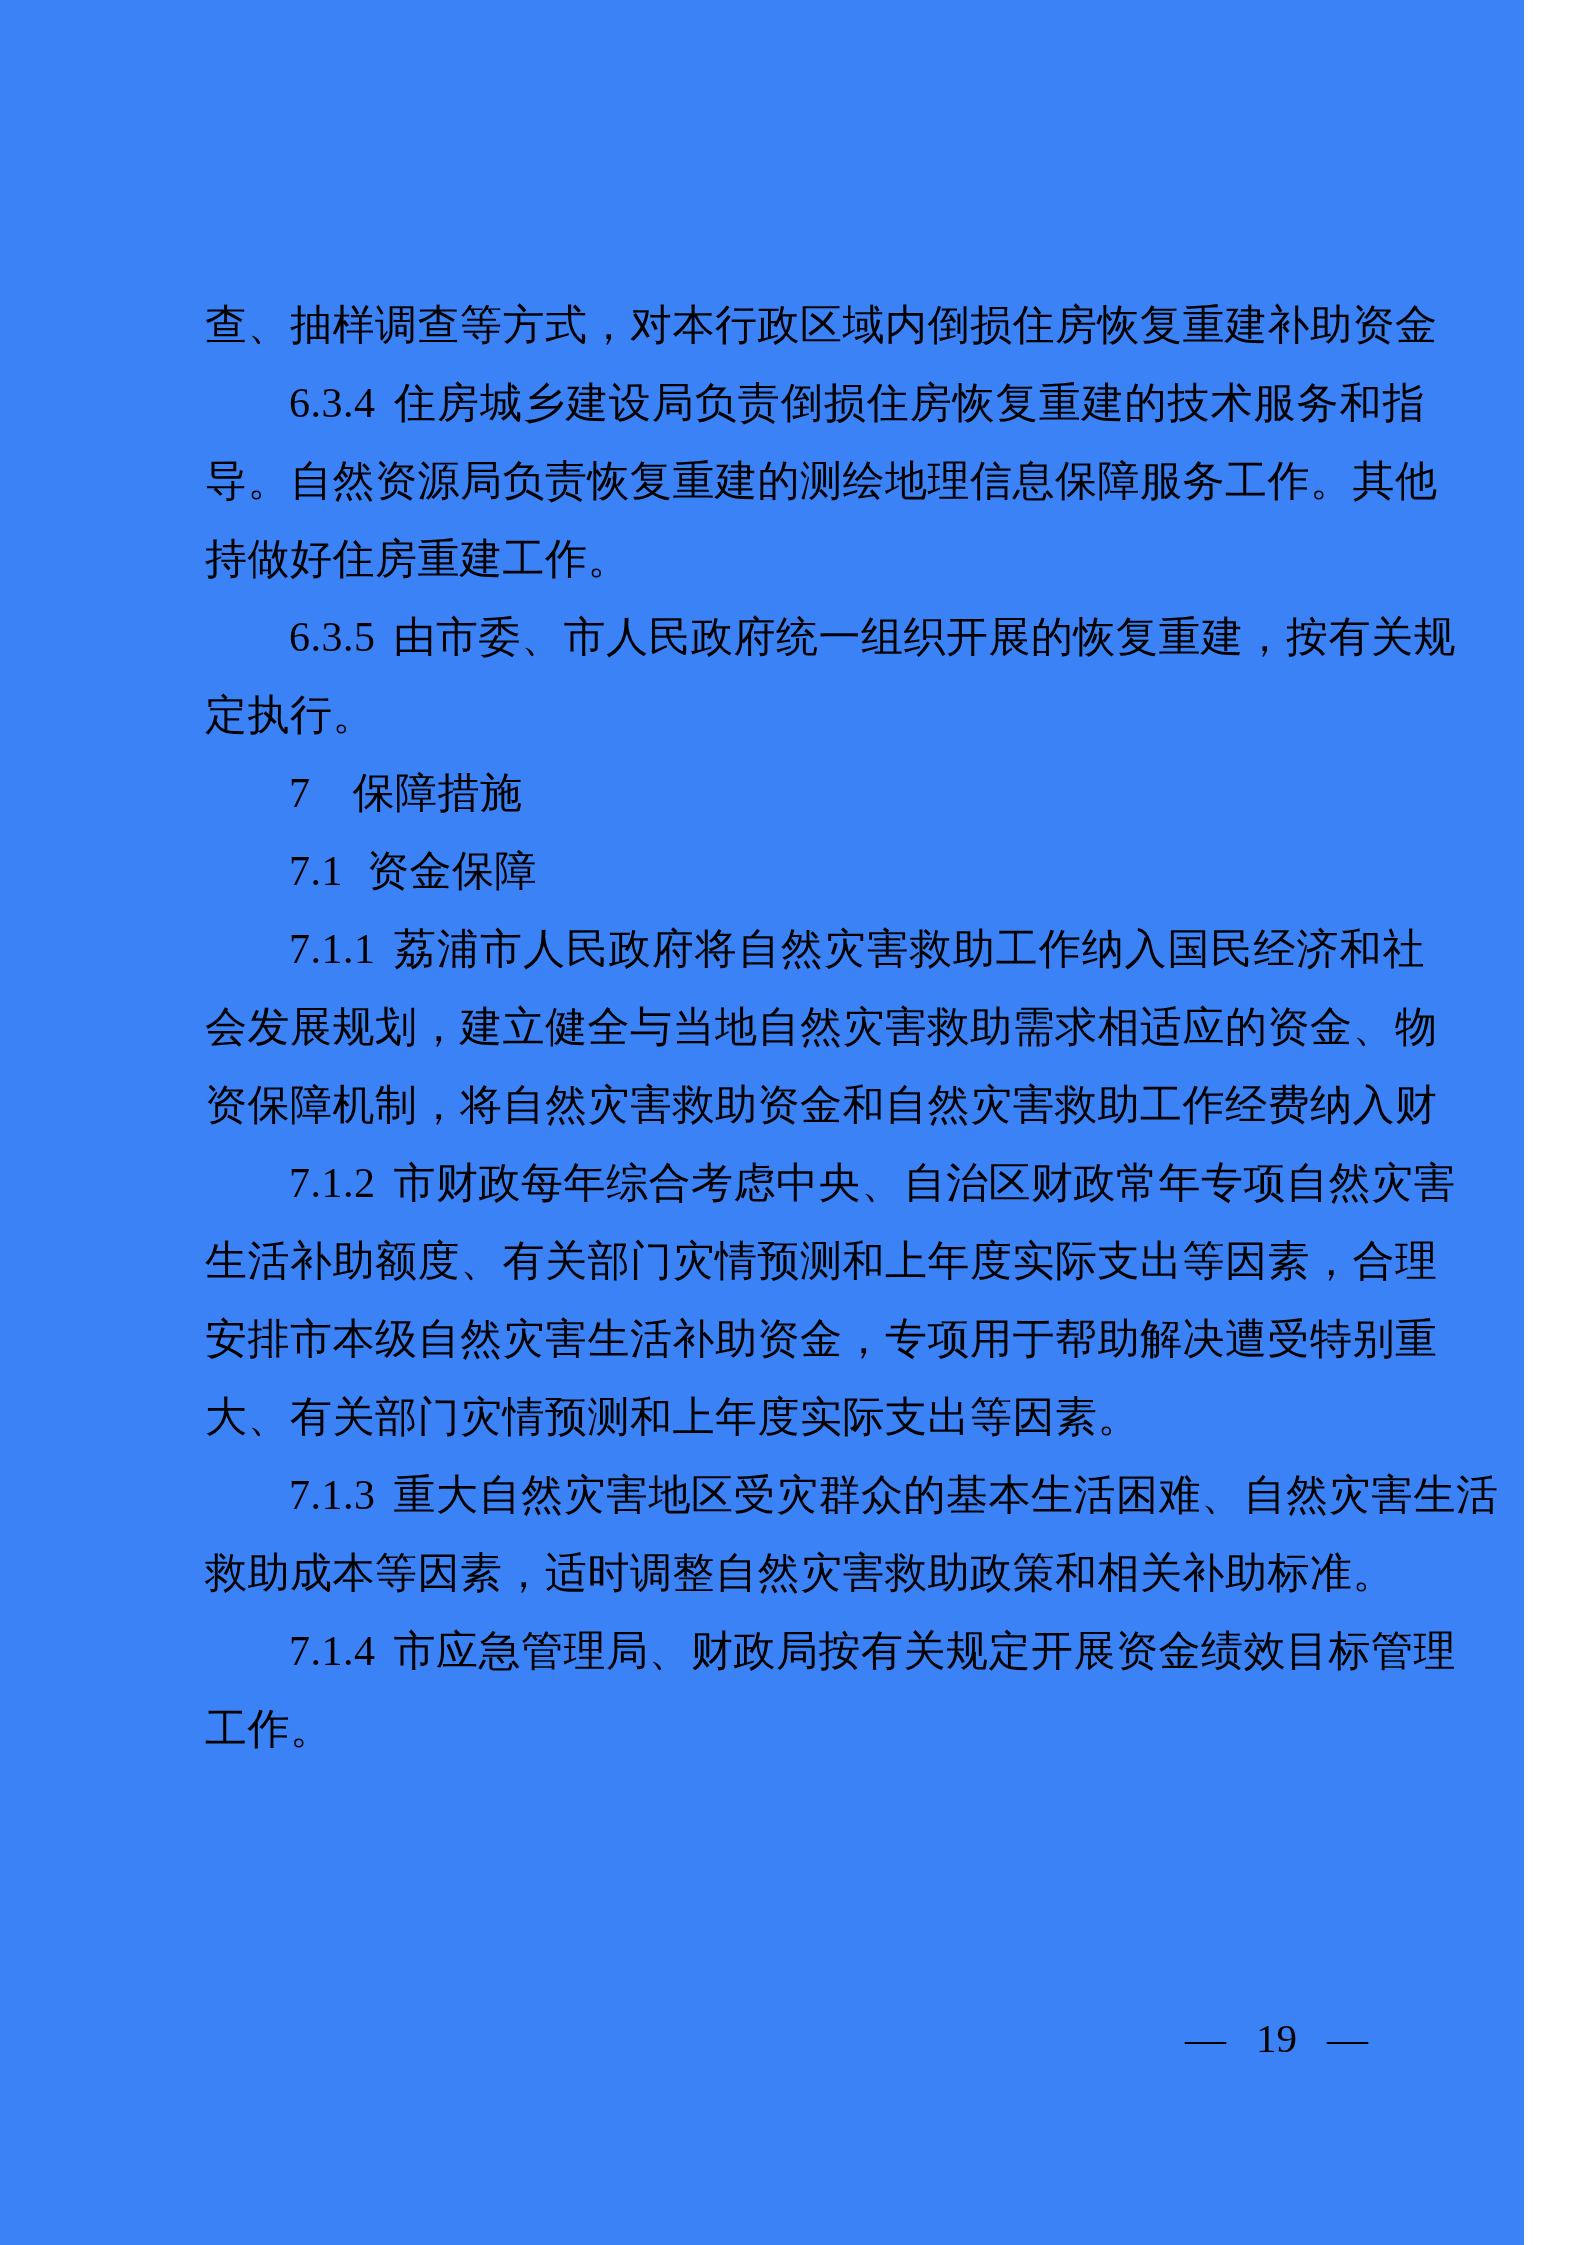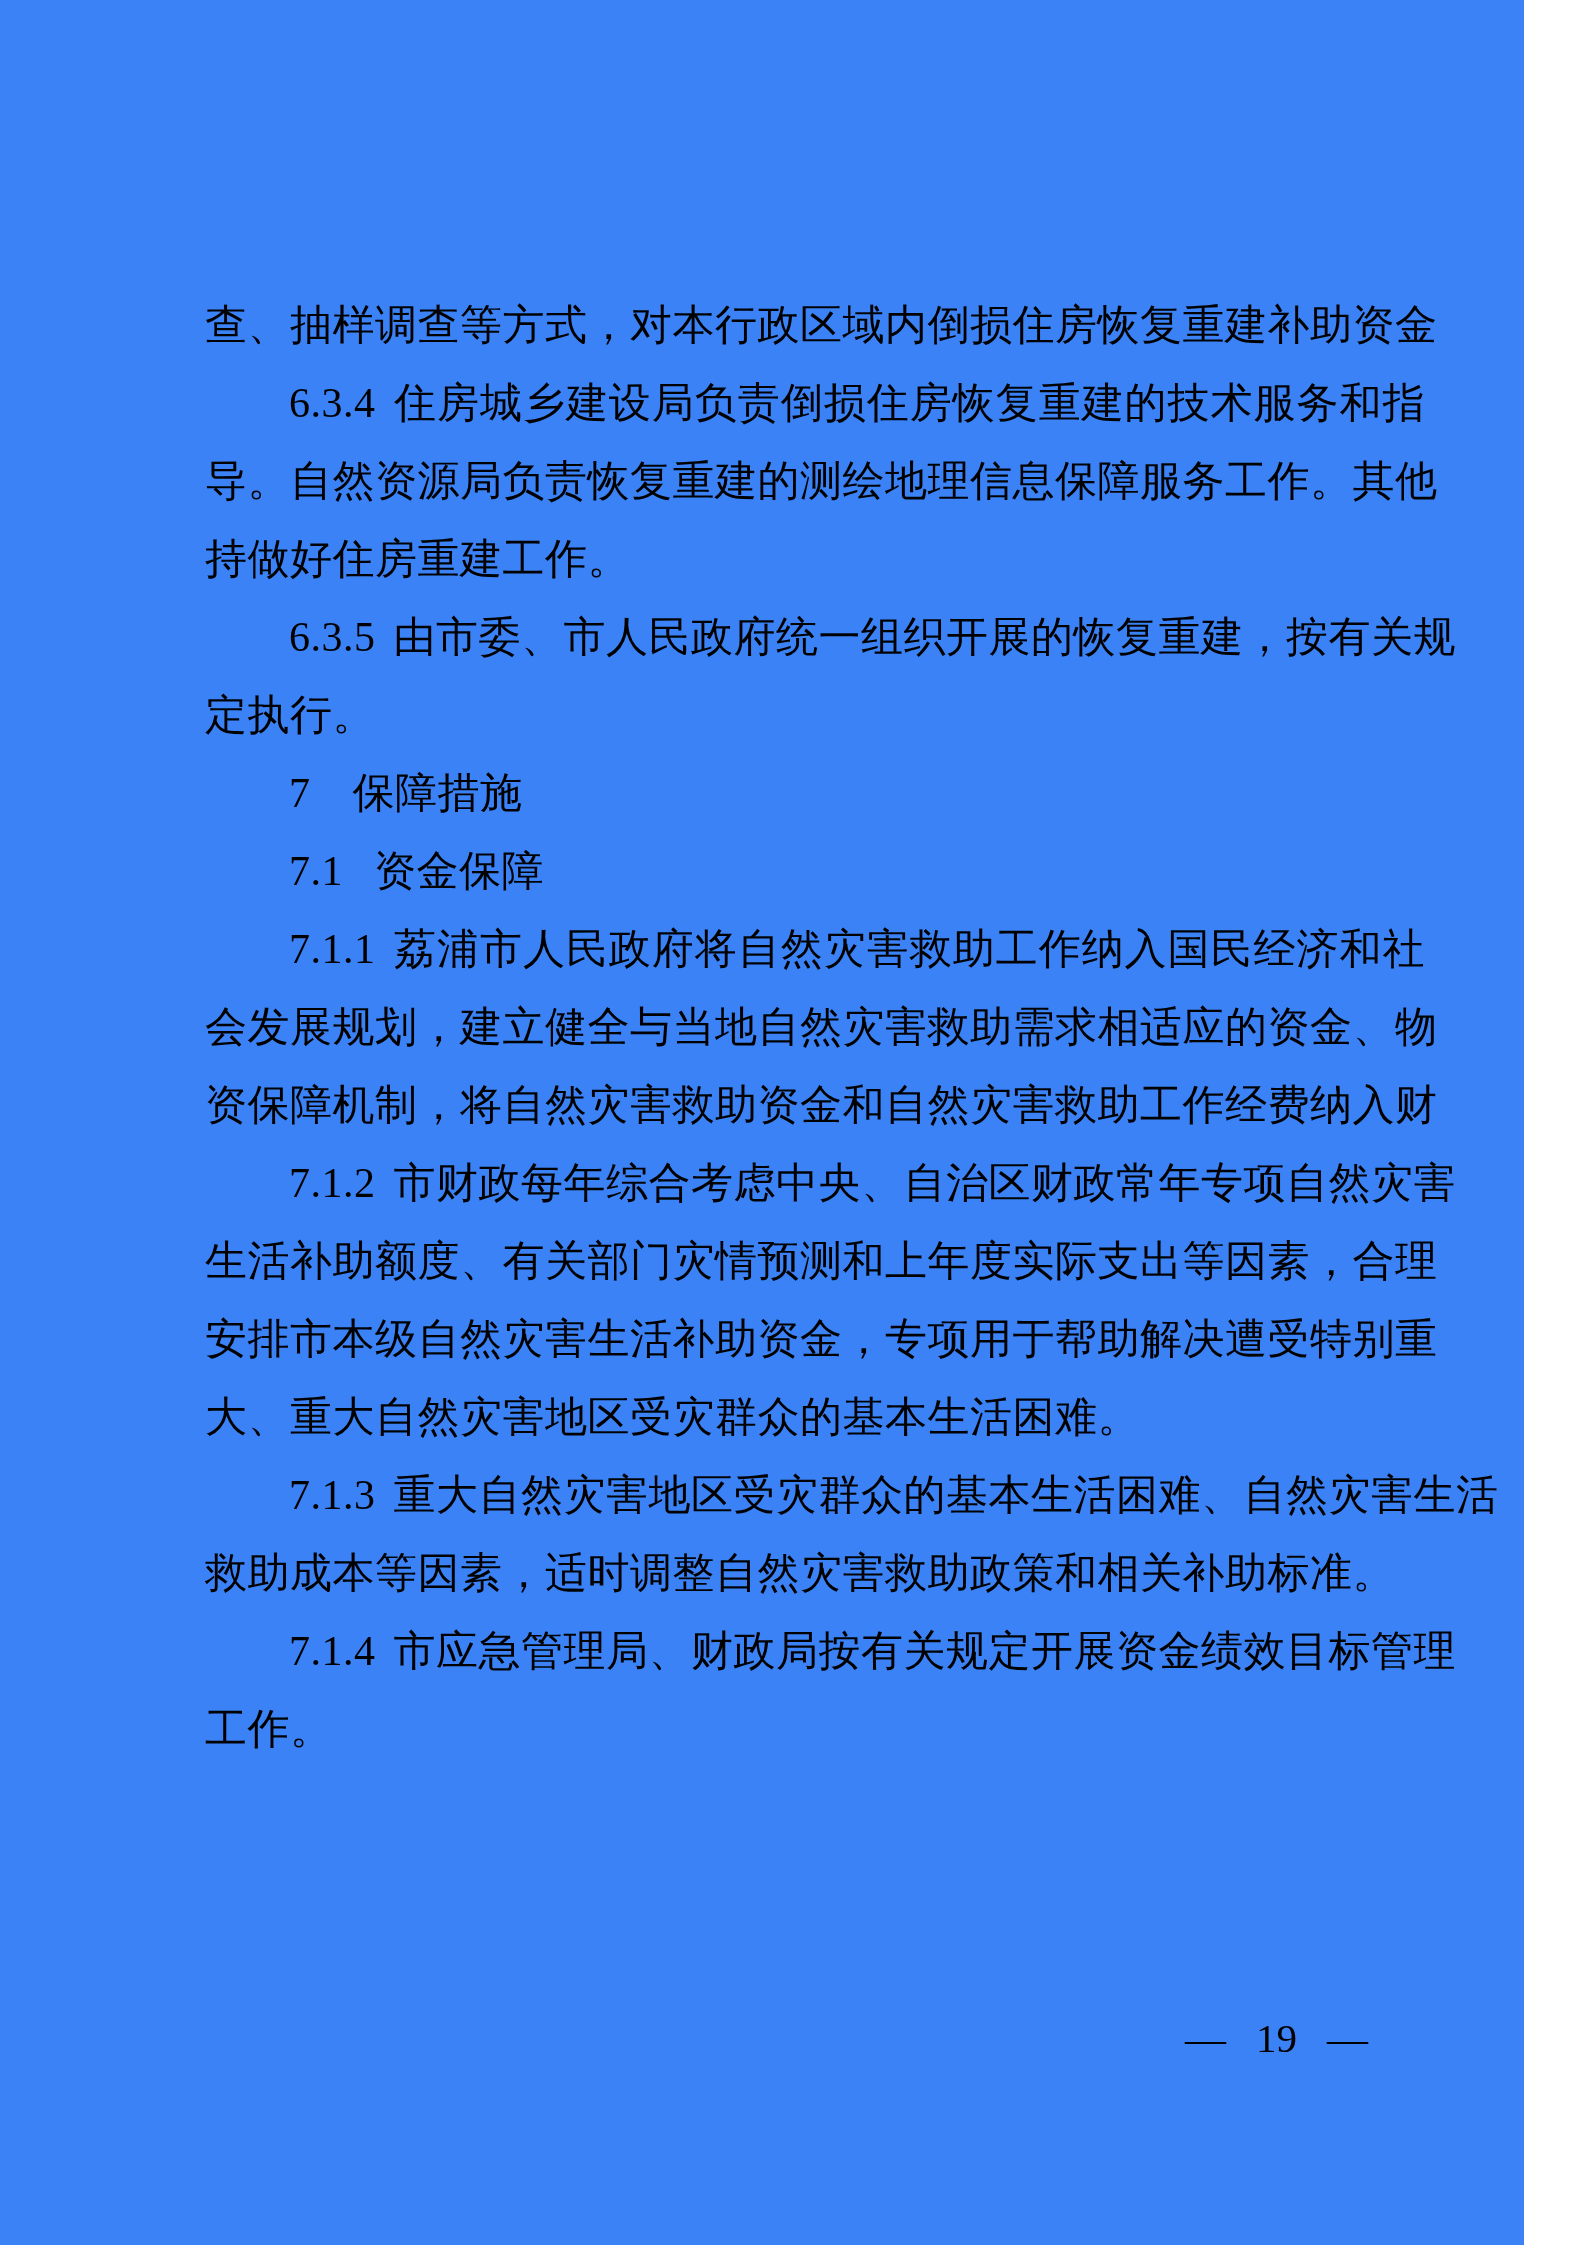--- a/index.html
+++ b/index.html
@@ -36,21 +36,21 @@
   }
   .indent {
     padding-left: 84px;
   }
   .num {
     font-weight: normal;
     font-family: "Liberation Serif", "DejaVu Serif", serif;
     margin-right: 18px;
   }
   .h1line .num { margin-right: 42px; }
-  .h2line .num { margin-right: 31px; }
+  .h2line .num { margin-right: 24px; }
   .footer {
     position: absolute;
     top: 2010px;
     left: 1185px;
     display: flex;
     align-items: center;
     gap: 30px;
     font-size: 41px;
     line-height: 56px;
   }
@@ -100,21 +100,21 @@
       <div class="line jl">会发展规划，建立健全与当地自然灾害救助需求相适应的资金、物</div>
       <div class="line jl">资保障机制，将自然灾害救助资金和自然灾害救助工作经费纳入财</div>
     </div>
 
     <div>
       <div class="line jl indent">
         <span class="num">7.1.2</span><span>市财政每年综合考虑中央、自治区财政常年专项自然灾害</span>
       </div>
       <div class="line jl">生活补助额度、有关部门灾情预测和上年度实际支出等因素，合理</div>
       <div class="line jl">安排市本级自然灾害生活补助资金，专项用于帮助解决遭受特别重</div>
-      <div class="line">大、重大自然灾害地区受灾群众的基本生活困难。</div>
+      <div class="line">大、有关部门灾情预测和上年度实际支出等因素。</div>
     </div>
 
     <div>
       <div class="line jl indent">
         <span class="num">7.1.3</span><span>重大自然灾害地区受灾群众的基本生活困难、自然灾害生活</span>
       </div>
       <div class="line">救助成本等因素，适时调整自然灾害救助政策和相关补助标准。</div>
     </div>
 
     <div>

